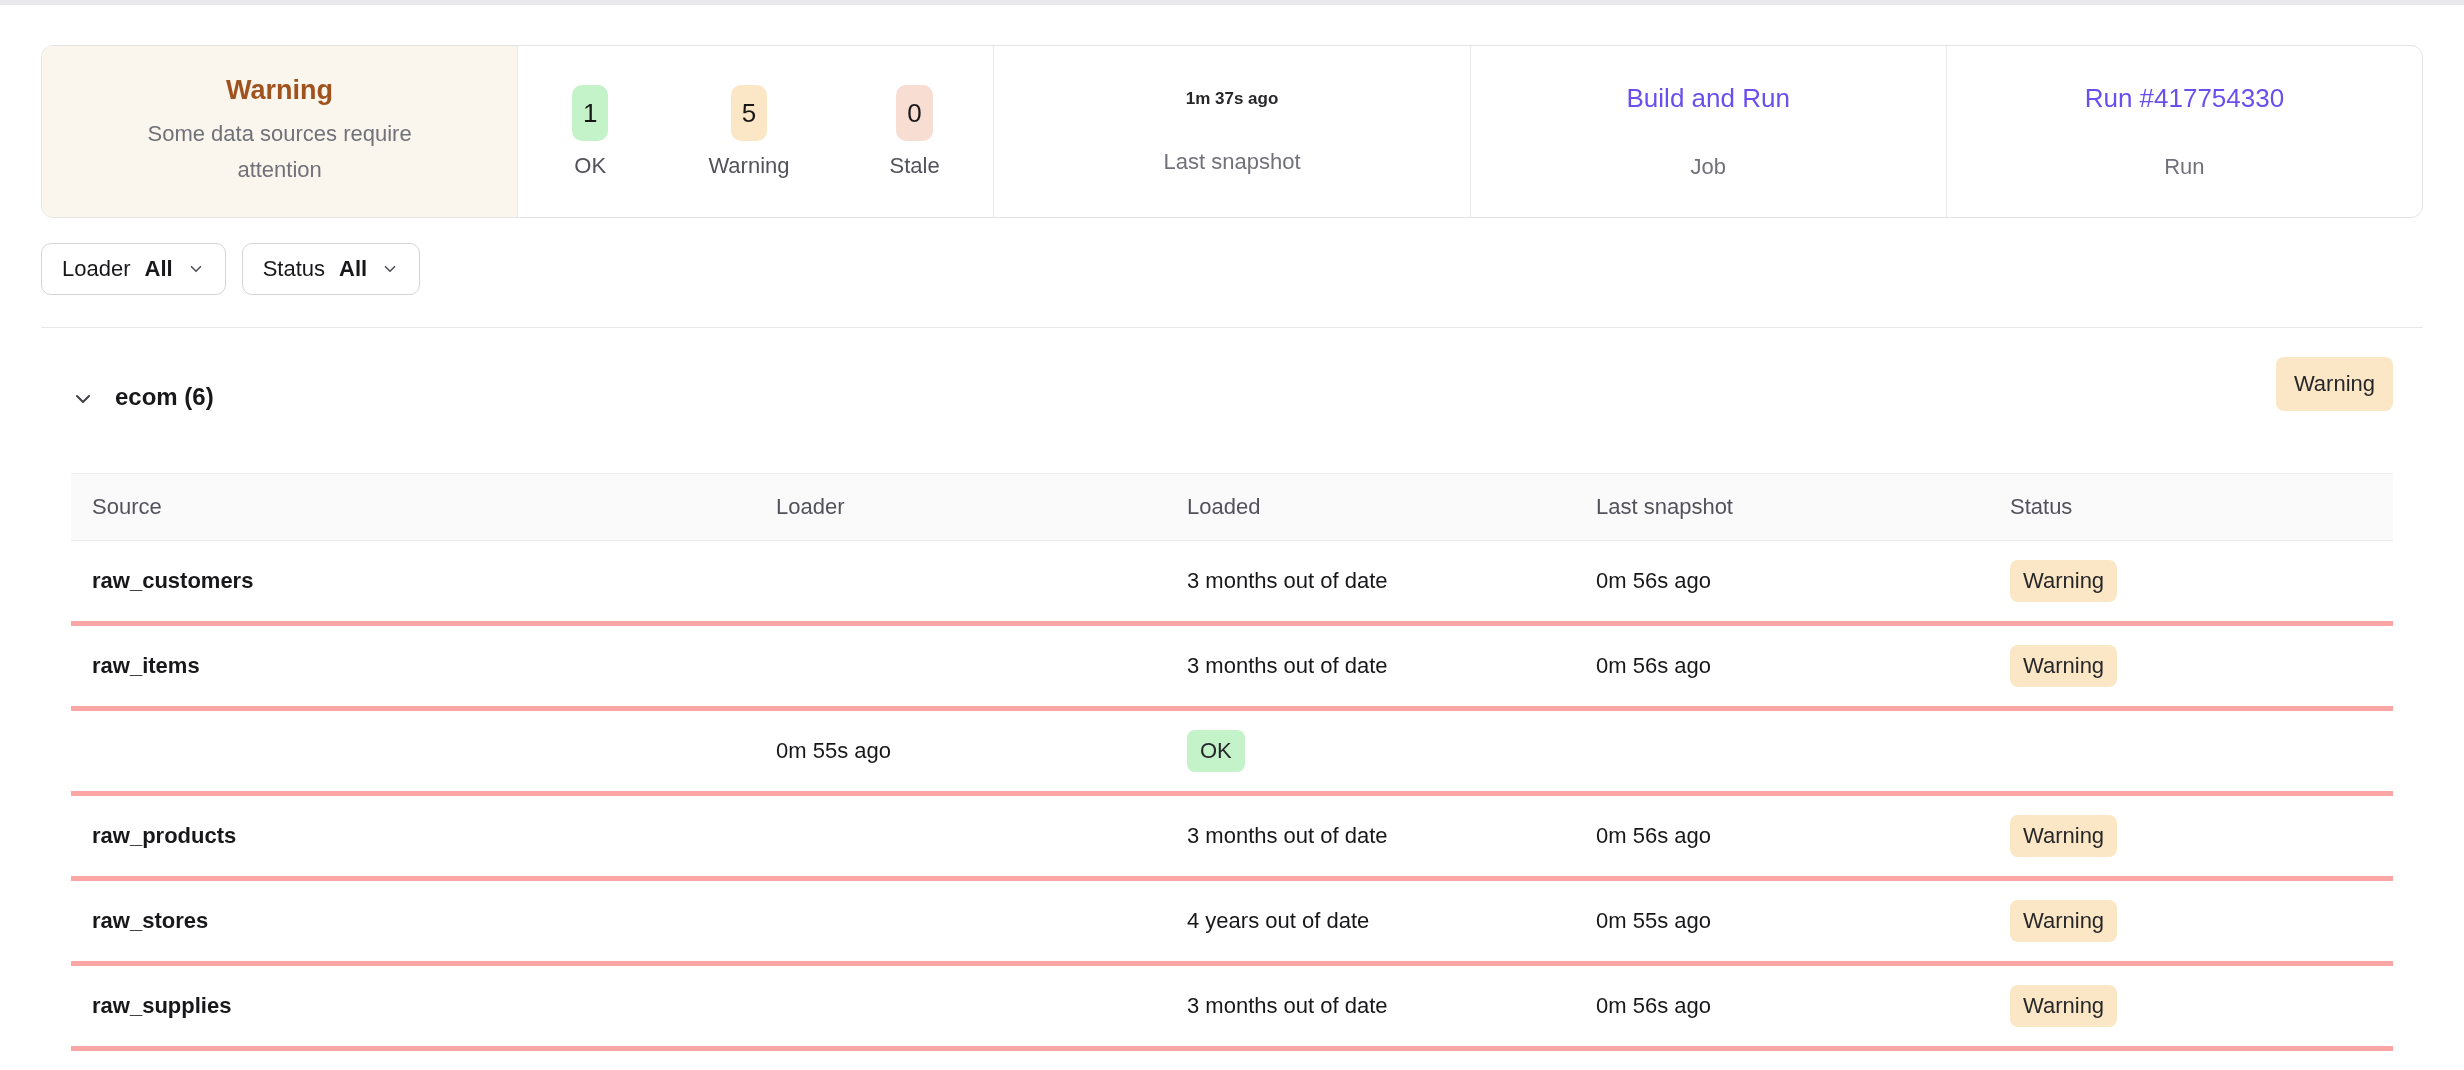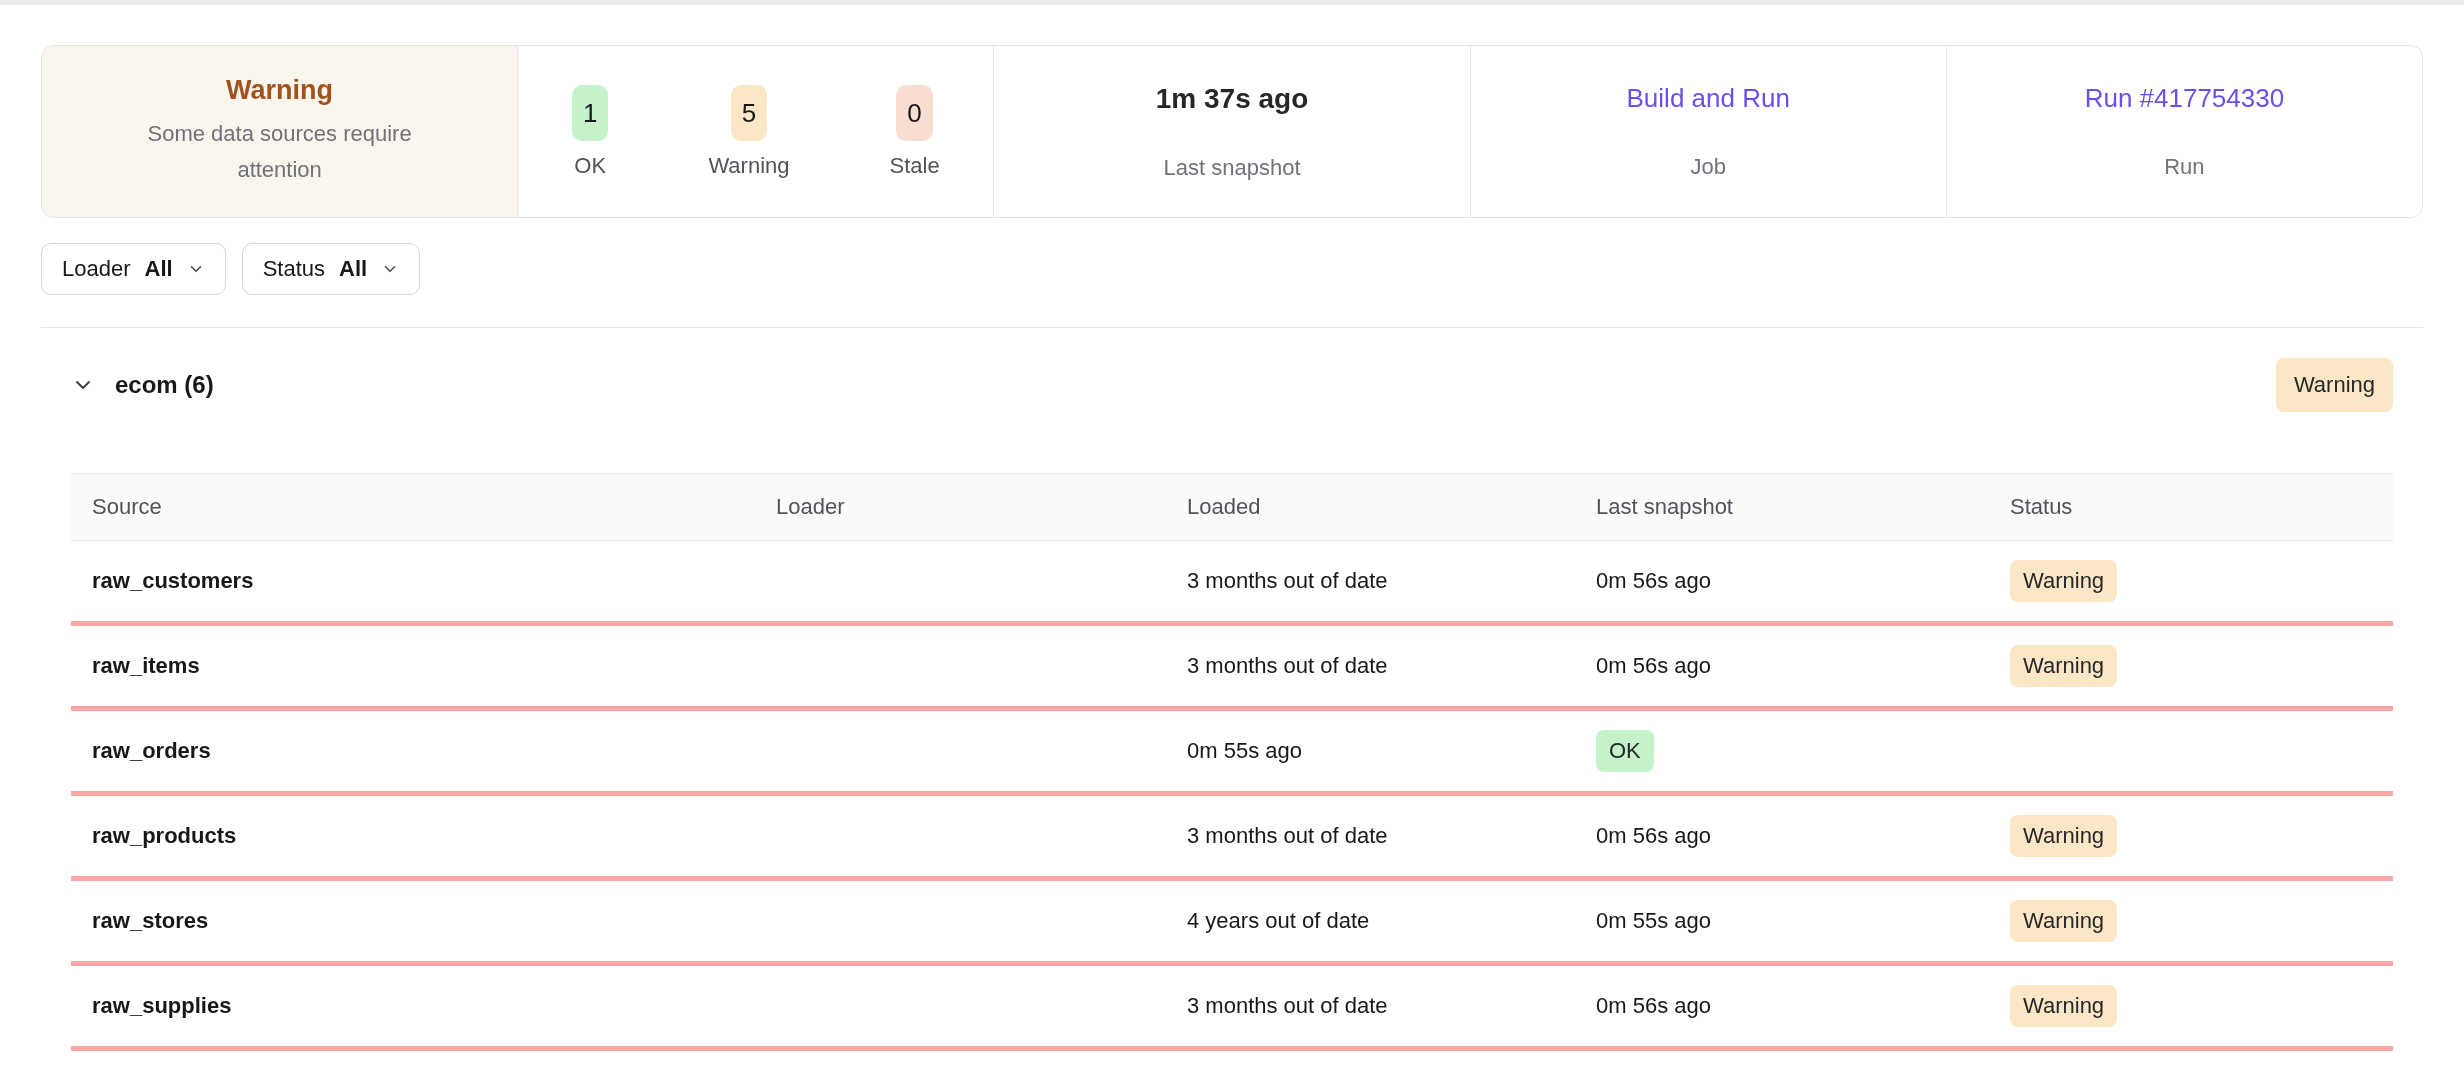--- a/index.html
+++ b/index.html
@@ -32,40 +32,40 @@
   .stat { display: flex; flex-direction: column; align-items: center; }
   .stat-pill {
     font-size: 26px; font-weight: 500; line-height: 26px; color: #18181b;
     padding: 15px 11px; border-radius: 10px; min-width: 34px; text-align: center;
   }
   .pill-ok { background: #c4f3c9; }
   .pill-warning { background: #fbe7c6; }
   .pill-stale { background: #f8ddd3; }
   .stat-label { margin-top: 12px; font-size: 22px; color: #52525b; }
 
-  .info-value { font-size: 28px; font-weight: 600; color: #27272a; }
+  .info-value { font-size: 17px; font-weight: 600; color: #27272a; }
   .info-link { font-size: 26px; font-weight: 400; color: #6b4fee; cursor: pointer; }
   .info-label { margin-top: 40px; font-size: 22px; color: #71717a; }
 
   
   .filters { margin: 25px 41px 0 41px; display: flex; gap: 16px; }
   .filter-btn {
     display: inline-flex; align-items: center; gap: 14px;
     height: 52px; padding: 0 20px;
     background: #ffffff; border: 1px solid #d4d4d8; border-radius: 10px;
     font-family: inherit; font-size: 22px; color: #18181b; cursor: pointer;
   }
   .filter-name { font-weight: 500; }
   .filter-value { font-weight: 700; }
   .chev { display: inline-flex; }
 
   .divider { margin: 32px 41px 0 41px; border-top: 1px solid #e8e8ea; }
 
   
-  .group-header { margin: 30px 71px 0 71px; height: 53px; display: flex; align-items: center; }
+  .group-header { margin: 30px 71px 0 71px; height: 53px; display: flex; align-items: flex-end; }
   .group-toggle { background: none; border: none; cursor: pointer; display: inline-flex; padding: 0; }
   .group-title { margin-left: 20px; font-size: 24px; font-weight: 700; color: #18181b; }
   .group-header .spacer { flex: 1; }
   .badge {
     display: inline-block; font-size: 22px; color: #27272a;
     border-radius: 8px; line-height: 26px;
   }
   .badge-lg { padding: 14px 18px; }
   .badge-sm { padding: 8px 13px; }
   .badge-warning { background: #fbe7c6; }
@@ -182,21 +182,20 @@
 
   <div class="trow">
     <div class="src">raw_items</div>
     <div></div>
     <div>3 months out of date</div>
     <div>0m 56s ago</div>
     <div><span class="badge badge-sm badge-warning">Warning</span></div>
   </div>
 
   <div class="trow">
-    <div class="src">raw_orders</div>
     <div></div>
     <div>0m 55s ago</div>
     <div><span class="badge badge-sm badge-ok">OK</span></div>
   </div>
 
   <div class="trow">
     <div class="src">raw_products</div>
     <div></div>
     <div>3 months out of date</div>
     <div>0m 56s ago</div>

